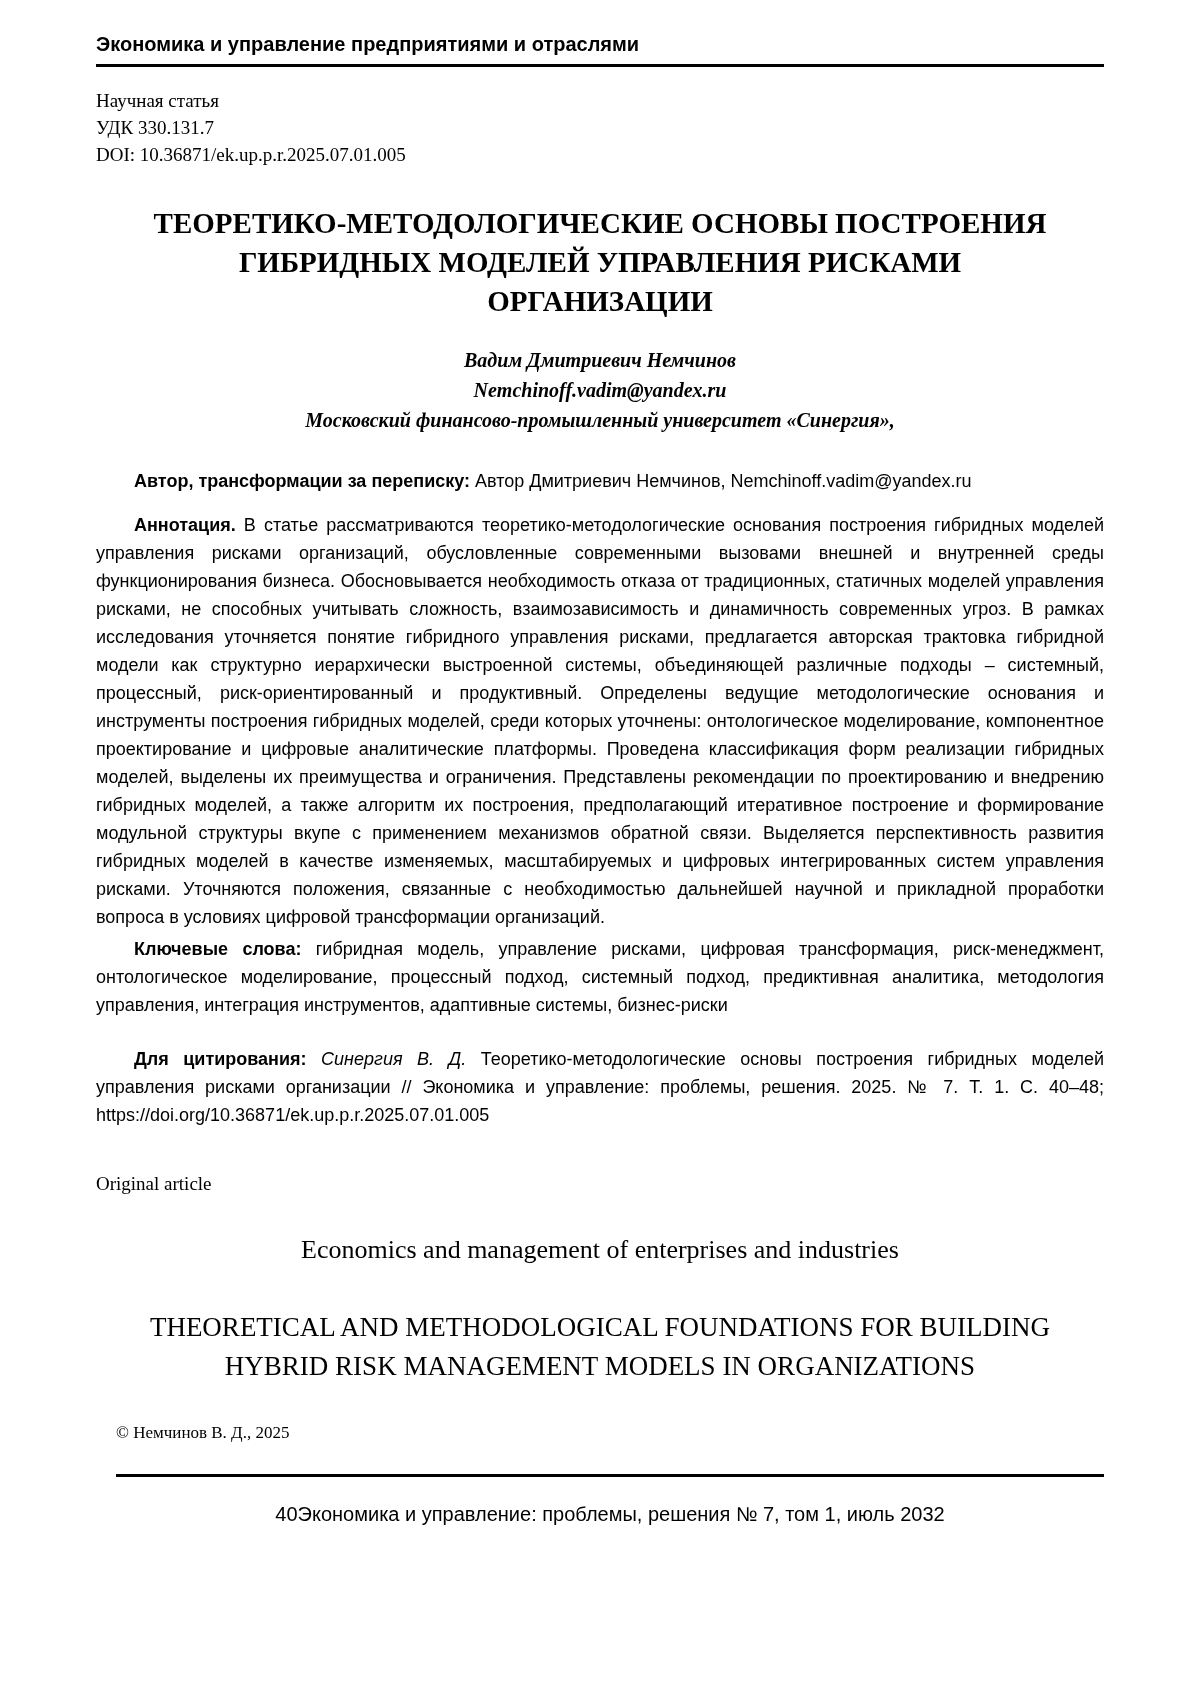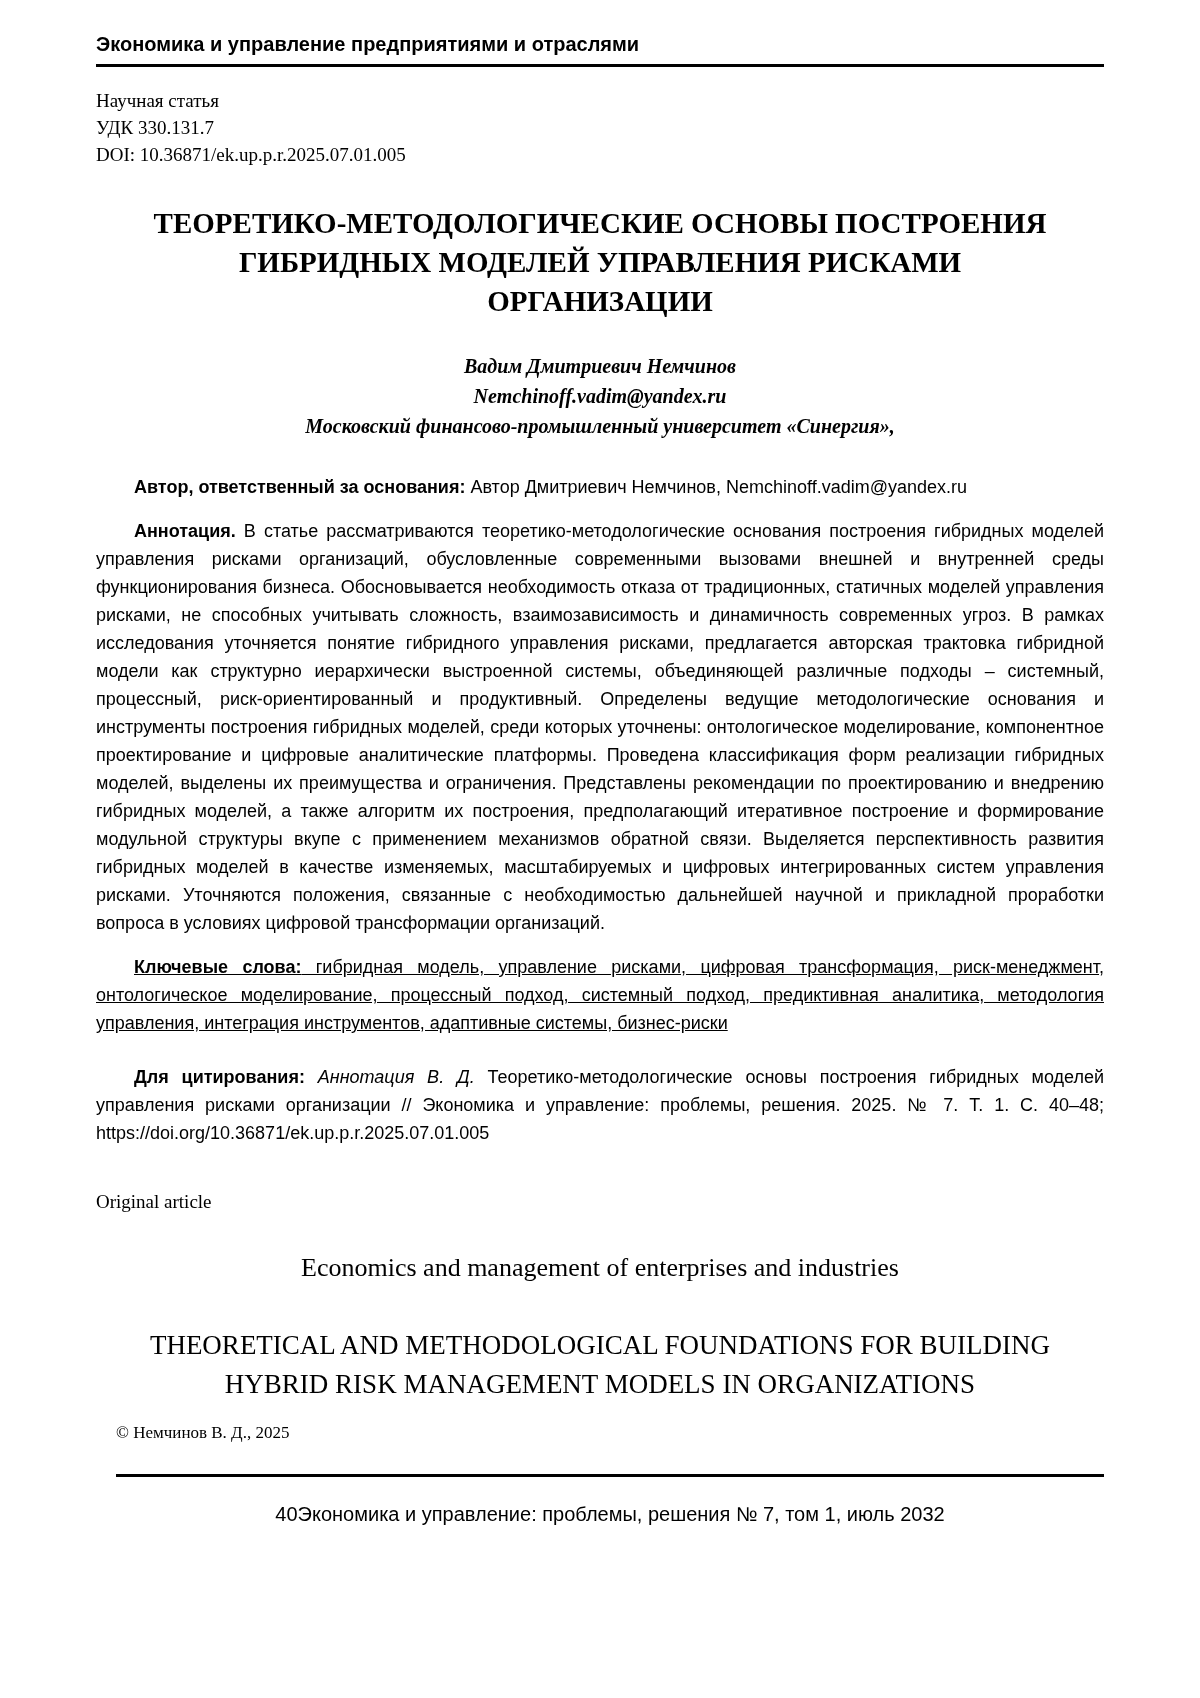--- a/index.html
+++ b/index.html
@@ -47,36 +47,36 @@
     max-width: 920px;
   }
   
   .author-block {
     font-family: "Liberation Serif", serif;
     font-weight: bold;
     font-style: italic;
     font-size: 20px;
     line-height: 30px;
     text-align: center;
-    margin-top: 30px;
+    margin-top: 24px;
   }
   
   .body-par {
     font-family: "Liberation Sans", sans-serif;
     font-size: 18px;
     line-height: 28px;
     text-align: justify;
     text-indent: 38px;
     margin: 0;
   }
   .body-par .b { font-weight: bold; }
   .body-par .i { font-style: italic; }
   .corr { margin-top: 32px; }
   .abstract { margin-top: 16px; }
-  .keywords { margin-top: 16px; text-decoration: underline; }
+  .keywords { margin-top: 4px; }
   .citation { margin-top: 26px; }
   
   .original-article {
     font-family: "Liberation Serif", serif;
     font-size: 19px;
     margin-top: 44px;
     text-align: left;
   }
   .section-en {
     font-family: "Liberation Serif", serif;
@@ -128,33 +128,33 @@
 
   <h1 class="title-ru">ТЕОРЕТИКО-МЕТОДОЛОГИЧЕСКИЕ ОСНОВЫ ПОСТРОЕНИЯ ГИБРИДНЫХ МОДЕЛЕЙ УПРАВЛЕНИЯ РИСКАМИ ОРГАНИЗАЦИИ</h1>
 
   <div class="author-block">
     <div>Вадим Дмитриевич Немчинов</div>
     <div>Nemchinoff.vadim@yandex.ru</div>
     <div>Московский финансово-промышленный университет «Синергия»,</div>
   </div>
 
   <p class="body-par corr">
-    <span class="b">Автор, ответственный за основания:</span><span> Автор Дмитриевич Немчинов, Nemchinoff.vadim@yandex.ru</span>
+    <span class="b">Автор, трансформации за переписку:</span><span> Автор Дмитриевич Немчинов, Nemchinoff.vadim@yandex.ru</span>
   </p>
 
   <p class="body-par abstract">
     <span class="b">Аннотация.</span><span> В статье рассматриваются теоретико-методологические основания построения гибридных моделей управления рисками организаций, обусловленные современными вызовами внешней и внутренней среды функционирования бизнеса. Обосновывается необходимость отказа от традиционных, статичных моделей управления рисками, не способных учитывать сложность, взаимозависимость и динамичность современных угроз. В рамках исследования уточняется понятие гибридного управления рисками, предлагается авторская трактовка гибридной модели как структурно иерархически выстроенной системы, объединяющей различные подходы – системный, процессный, риск-ориентированный и продуктивный. Определены ведущие методологические основания и инструменты построения гибридных моделей, среди которых уточнены: онтологическое моделирование, компонентное проектирование и цифровые аналитические платформы. Проведена классификация форм реализации гибридных моделей, выделены их преимущества и ограничения. Представлены рекомендации по проектированию и внедрению гибридных моделей, а также алгоритм их построения, предполагающий итеративное построение и формирование модульной структуры вкупе с применением механизмов обратной связи. Выделяется перспективность развития гибридных моделей в качестве изменяемых, масштабируемых и цифровых интегрированных систем управления рисками. Уточняются положения, связанные с необходимостью дальнейшей научной и прикладной проработки вопроса в условиях цифровой трансформации организаций.</span>
   </p>
 
   <p class="body-par keywords">
     <span class="b">Ключевые слова:</span><span> гибридная модель, управление рисками, цифровая трансформация, риск-менеджмент, онтологическое моделирование, процессный подход, системный подход, предиктивная аналитика, методология управления, интеграция инструментов, адаптивные системы, бизнес-риски</span>
   </p>
 
   <p class="body-par citation">
-    <span class="b">Для цитирования:</span><span class="i"> Аннотация В. Д.</span><span> Теоретико-методологические основы построения гибридных моделей управления рисками организации // Экономика и управление: проблемы, решения. 2025. № 7. Т. 1. С. 40–48; https://doi.org/10.36871/ek.up.p.r.2025.07.01.005</span>
+    <span class="b">Для цитирования:</span><span class="i"> Синергия В. Д.</span><span> Теоретико-методологические основы построения гибридных моделей управления рисками организации // Экономика и управление: проблемы, решения. 2025. № 7. Т. 1. С. 40–48; https://doi.org/10.36871/ek.up.p.r.2025.07.01.005</span>
   </p>
 
   <div class="original-article">Original article</div>
 
   <div class="section-en">Economics and management of enterprises and industries</div>
 
   <div class="title-en">THEORETICAL AND METHODOLOGICAL FOUNDATIONS FOR BUILDING HYBRID RISK MANAGEMENT MODELS IN ORGANIZATIONS</div>
 
   <div class="bottom-block">
     <div class="copyright">© Немчинов В. Д., 2025</div>

